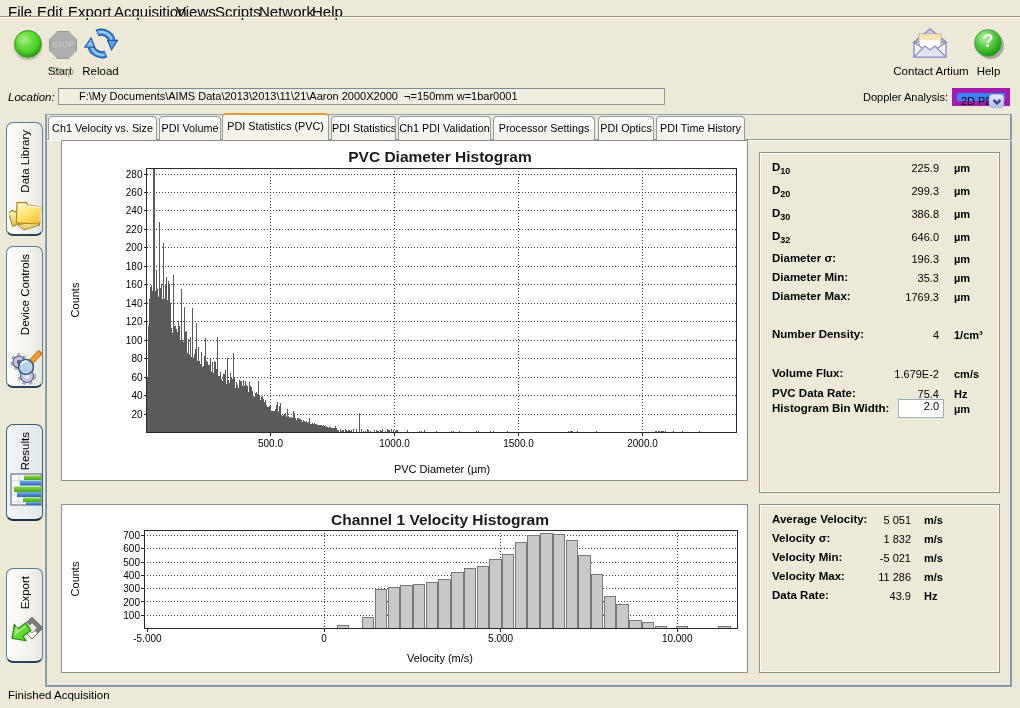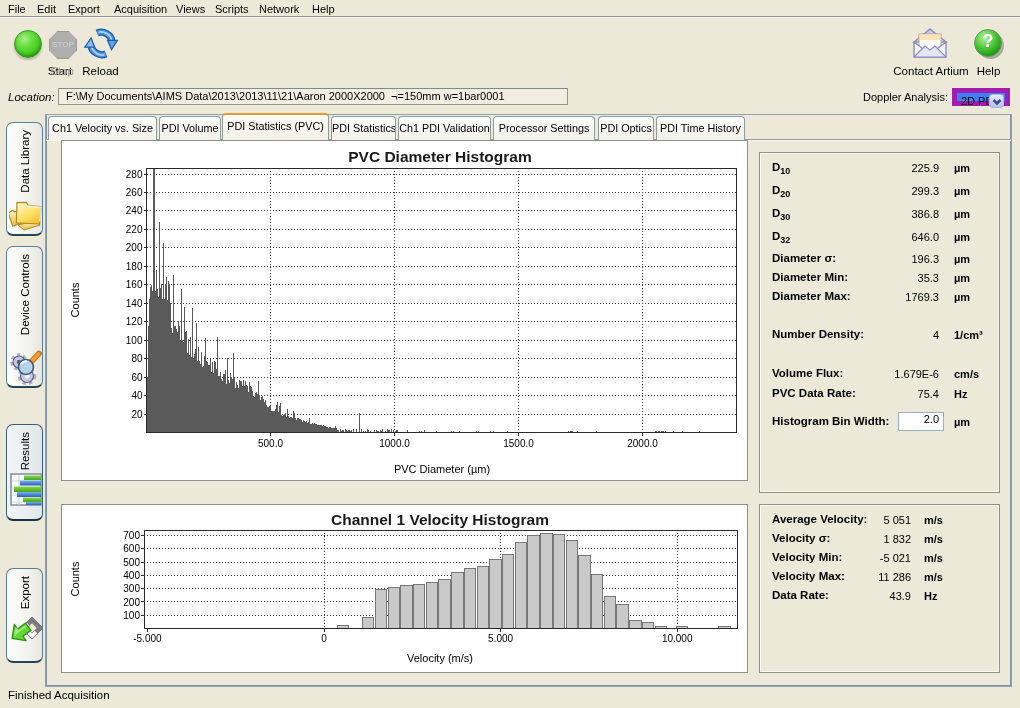--- a/index.html
+++ b/index.html
@@ -1,22 +1,22 @@
 <!DOCTYPE html>
 <html><head><meta charset="utf-8">
 <style>
 * { margin:0; padding:0; box-sizing:border-box; }
 html,body { width:1020px; height:708px; overflow:hidden; }
 body { position:relative; background:#ece9d8; font-family:"Liberation Sans",sans-serif; font-size:11px; color:#000; }
 .abs { position:absolute; }
-.menu span { position:absolute; top:3px; font-size:11px; }
+.menu span { position:absolute; top:3px; font-size:15px; }
 .tlabel { position:absolute; top:65px; font-size:11.5px; text-align:center; }
 .gray { color:#9d9a8e; }
 
-#locfield { position:absolute; left:58px; top:88px; width:510px; height:17px; background:#f1eee1; border:1px solid #98968a; border-top-color:#7d8a94; font-size:11px; line-height:15px; padding-left:7px; white-space:nowrap; }
+#locfield { position:absolute; left:58px; top:88px; width:607px; height:17px; background:#f1eee1; border:1px solid #98968a; border-top-color:#7d8a94; font-size:11px; line-height:15px; padding-left:20px; white-space:nowrap; }
 #combo { position:absolute; left:952px; top:88px; width:58px; height:18px; background:#3b82f6; border:5px solid #a21caf; }
 #combo .val { position:absolute; left:4px; top:2px; font-size:11px; }
 #combo .btn { position:absolute; right:1px; top:1px; width:15px; height:14px; border-radius:3px; background:linear-gradient(180deg,#e4e9f8 0%,#ccd6f2 50%,#b4c2ea 100%); border:1px solid #aab4dc; }
 
 .stab { position:absolute; left:6px; width:37px; border:1px solid #5c7f99; border-bottom:2px solid #24455c; border-radius:7px; background:linear-gradient(90deg,#fdfdfb,#f1f1eb 70%,#e6e6de); }
 .stab .txt { position:absolute; left:50%; transform:translateX(-50%); top:7px; writing-mode:vertical-rl; }
 .stab .txt span { display:inline-block; transform:rotate(180deg); font-size:11.5px; white-space:nowrap; }
 .stab svg { position:absolute; }
 
 #frame { position:absolute; left:45px; top:114px; width:967px; height:573px; border:1px solid #8fa2ae; background:#ece9d8; box-shadow:inset 1px -1px 0 #7e93a5, inset -1px 0 0 #7e93a5; }
@@ -357,29 +357,29 @@
       <span class="val">1769.3</span>
       <span class="unit">µm</span>
     </div>
   <div class="srow" style="top:175px">
       <span class="lab">Number Density:</span>
       <span class="val">4</span>
       <span class="unit">1/cm³</span>
     </div>
   <div class="srow" style="top:214px">
       <span class="lab">Volume Flux:</span>
-      <span class="val">1.679E-6</span>
+      <span class="val">1.679E-2</span>
       <span class="unit">cm/s</span>
     </div>
   <div class="srow" style="top:234px">
       <span class="lab">PVC Data Rate:</span>
       <span class="val">75.4</span>
       <span class="unit">Hz</span>
     </div>
-  <div class="srow" style="top:262px">
+  <div class="srow" style="top:249px">
       <span class="lab">Histogram Bin Width:</span>
       <span id="binw">2.0</span>
       <span class="unit">µm</span>
     </div>
 </div>
 
 <div class="panel" style="left:759px;top:504px;width:241px;height:169px;">
   <div class="srow srow2" style="top:8px">
       <span class="lab">Average Velocity:</span>
       <span class="val">5 051</span>

